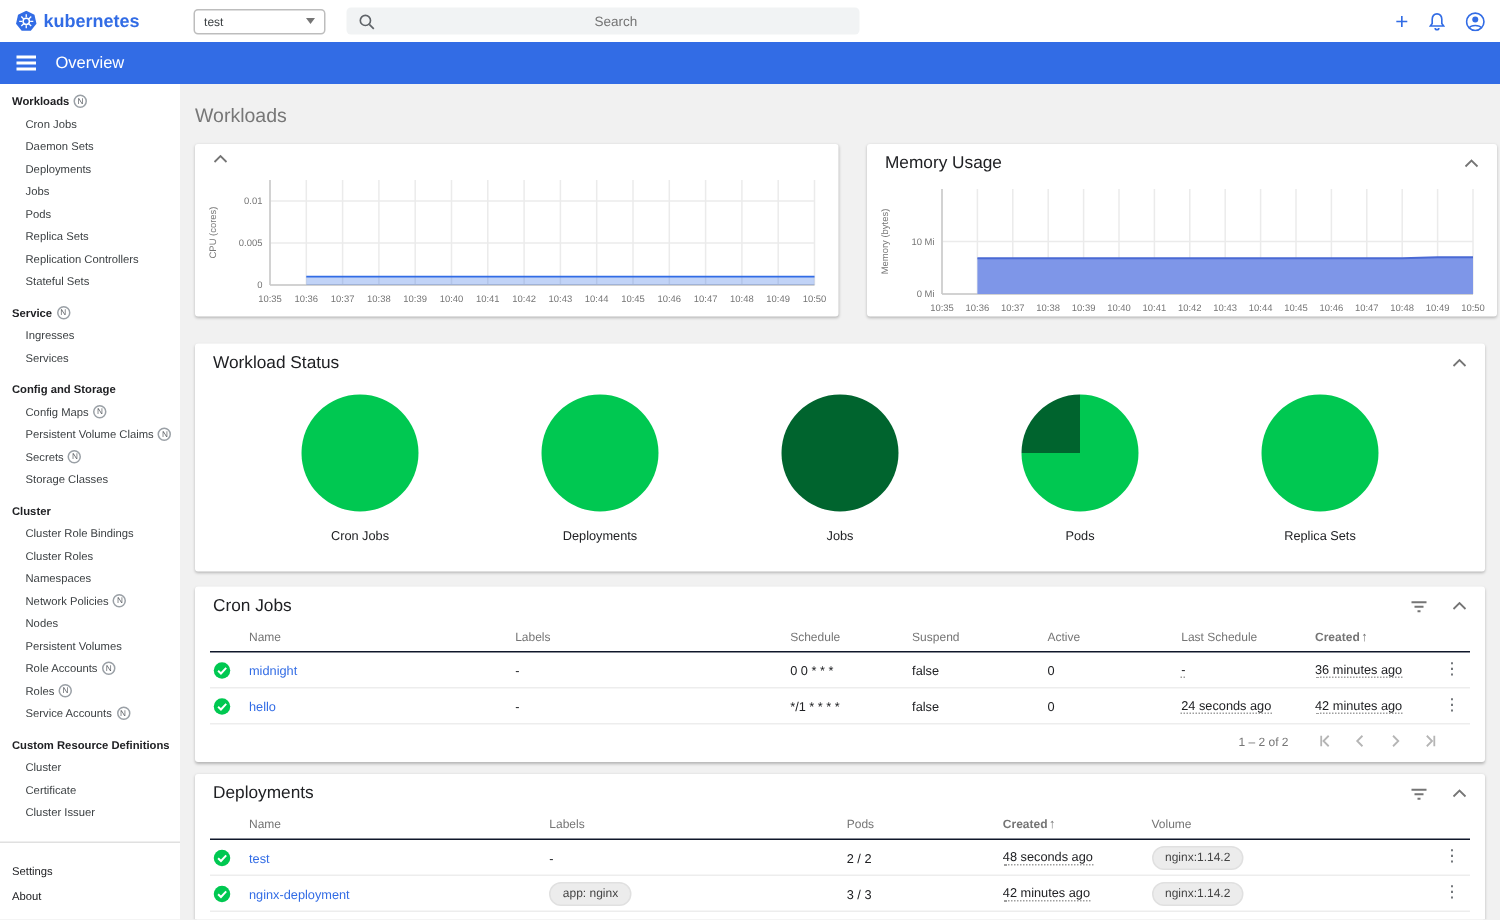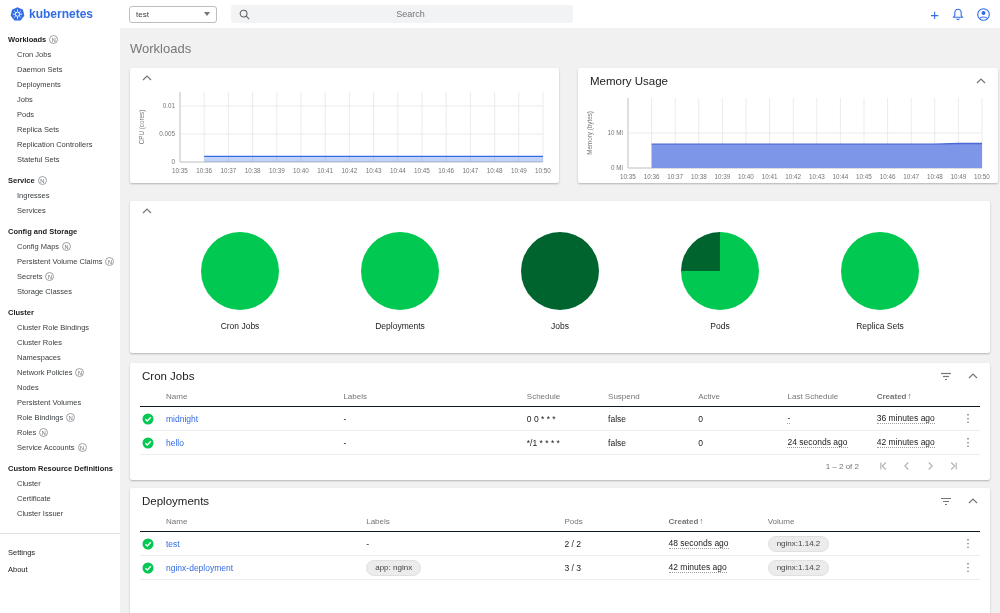--- a/index.html
+++ b/index.html
@@ -129,20 +129,26 @@
       <button class="icon-btn">
         <svg width="13" height="13" viewBox="0 0 13 13">
           <circle cx="6.5" cy="6.5" r="5.8" fill="none" stroke="#326ce5" stroke-width="1.1"></circle>
           <circle cx="6.5" cy="5" r="2" fill="#326ce5"></circle>
           <path d="M2.7 10.4 C3.6 8.5 9.4 8.5 10.3 10.4" fill="none" stroke="#326ce5" stroke-width="1.1"></path>
         </svg>
       </button>
     </div>
   </header>
 
+  <div class="toolbar">
+    <button class="hamburger">
+        <span></span>
+      </button>
+    <span class="toolbar-title">Overview</span>
+  </div>
 
   <div class="content">
 
     <nav class="sidebar">
       <div class="nav-group first">
         <span>Workloads</span>
         <span class="badge">N</span>
       </div>
       <div class="nav-item">Cron Jobs</div>
       <div class="nav-item">Daemon Sets</div>
@@ -179,21 +185,21 @@
       <div class="nav-item">Cluster Role Bindings</div>
       <div class="nav-item">Cluster Roles</div>
       <div class="nav-item">Namespaces</div>
       <div class="nav-item">
         <span>Network Policies</span>
         <span class="badge">N</span>
       </div>
       <div class="nav-item">Nodes</div>
       <div class="nav-item">Persistent Volumes</div>
       <div class="nav-item">
-        <span>Role Bindings</span>
+        <span>Role Accounts</span>
         <span class="badge">N</span>
       </div>
       <div class="nav-item">
         <span>Roles</span>
         <span class="badge">N</span>
       </div>
       <div class="nav-item">
         <span>Service Accounts</span>
         <span class="badge">N</span>
       </div>
@@ -317,20 +323,21 @@
                 <line x1="46" y1="77" x2="400" y2="77" stroke="#c8c8c8"></line>
                 <text text-anchor="middle" font-size="6.3" fill="#757575" transform="translate(10 42) rotate(-90)">Memory (bytes)</text>
                 <polygon points="69.6,77 69.6,53.2 93.2,53.2 116.8,53.2 140.4,53.2 164,53.2 187.6,53.2 211.2,53.2 234.8,53.2 258.4,53.2 282,53.2 305.6,53.2 329.2,53.2 352.8,53.2 376.4,52.5 400,52.5 400,77" fill="#7e96e8"></polygon>
                 <polyline points="69.6,53.2 93.2,53.2 116.8,53.2 140.4,53.2 164,53.2 187.6,53.2 211.2,53.2 234.8,53.2 258.4,53.2 282,53.2 305.6,53.2 329.2,53.2 352.8,53.2 376.4,52.5 400,52.5" fill="none" stroke="#4a69d4" stroke-width="1.3"></polyline>
               </svg></div>
         </section>
       </div>
 
       <section class="card status-card">
         <div class="card-head">
+          <span class="card-title">Workload Status</span>
           <button class="icon-btn">
             <svg width="10" height="6" viewBox="0 0 10 6">
                 <path d="M1 5 L5 1 L9 5" fill="none" stroke="#757575" stroke-width="1.2"></path>
               </svg>
           </button>
         </div>
         <div class="pies-row" id="pies">
             <div class="pie-item">
               <div class="pie-circle" style="background: rgb(0, 200, 81);"></div>
               <div class="pie-label">Cron Jobs</div>

